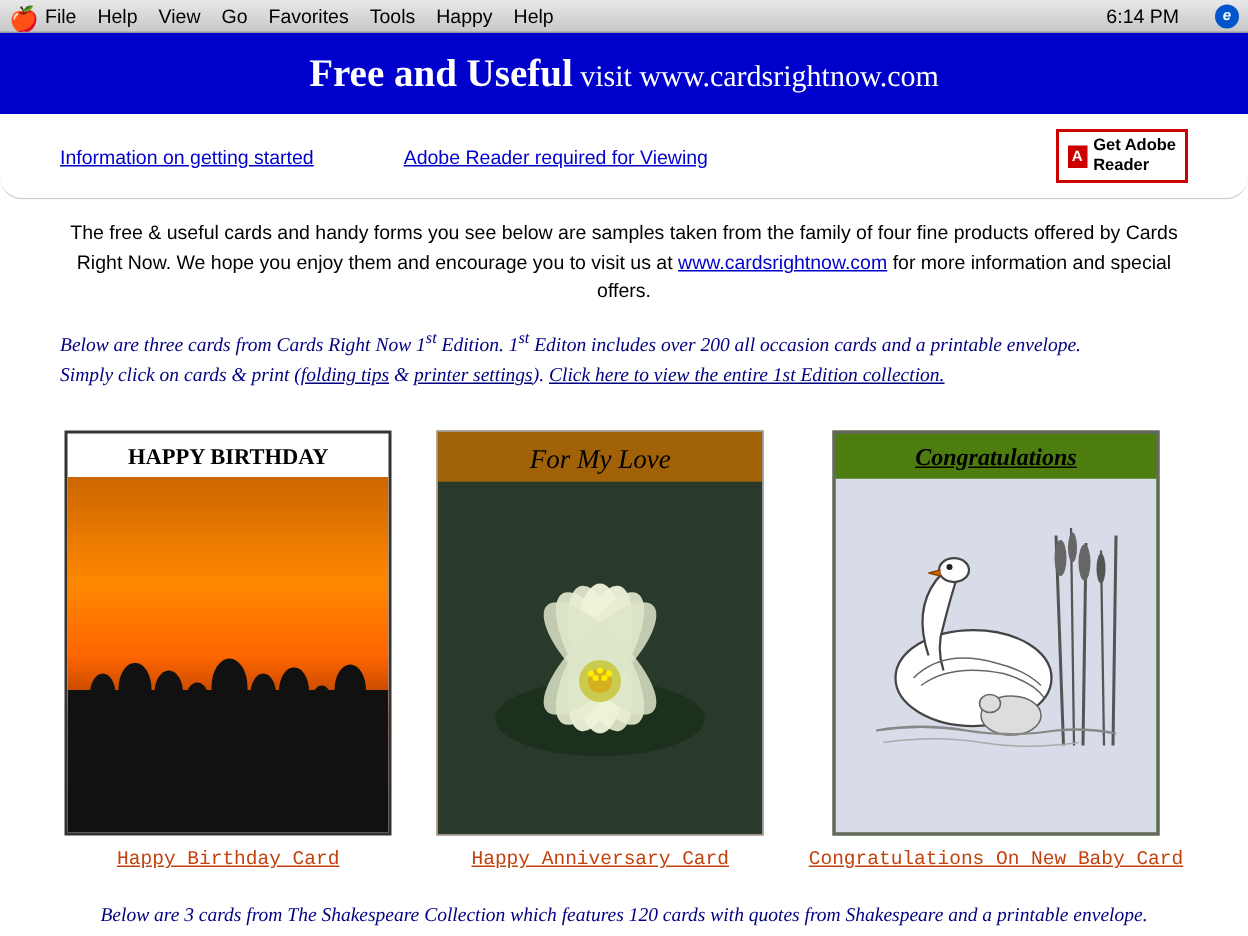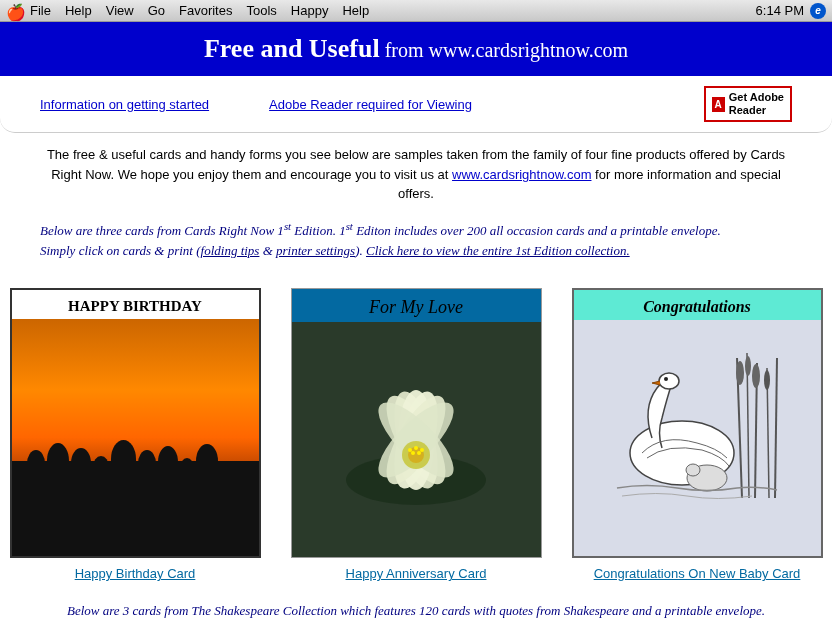--- a/index.html
+++ b/index.html
@@ -36,21 +36,21 @@
       flex: 1;
     }
     .menubar-item {
       cursor: default;
       font-size: 13px;
     }
     .menubar-time {
       font-size: 13px;
       display: flex;
       align-items: center;
-      gap: 6px;
+      gap: 24px;
     }
     .ie-icon {
       width: 16px;
       height: 16px;
       background: #0055cc;
       border-radius: 50%;
       display: inline-block;
       font-size: 10px;
       color: white;
       text-align: center;
@@ -165,39 +165,40 @@
     .card-item {
       display: flex;
       flex-direction: column;
       align-items: center;
       gap: 8px;
     }
 
     .card-frame {
       border: 2px solid #666;
       background: white;
-      width: 251px;
+      width: 218px;
       height: 270px;
       display: flex;
       flex-direction: column;
       overflow: hidden;
     }
 
     .card-frame.birthday {
       border: 2px solid #333;
     }
 
     .card-frame.anniversary {
-      background: #0369a1;
+      background: #a16207;
       border: 1px solid #999;
     }
 
     .card-frame.congrats {
-      background: #5eead4;
+      background: #4d7c0f;
       border: 2px solid #666;
+      text-decoration: underline;
     }
 
     .card-title {
       text-align: center;
       padding: 8px 4px 4px;
       font-weight: bold;
       font-size: 15px;
       font-family: Times New Roman, serif;
     }
 
@@ -250,25 +251,25 @@
       height: 100%;
       background: #d8dce8;
       position: relative;
       display: flex;
       align-items: center;
       justify-content: center;
       overflow: hidden;
     }
 
     .card-link {
-      color: #0369a1;
+      color: #c2410c;
       text-decoration: underline;
       cursor: pointer;
       font-size: 13px;
-      font-family: Liberation Sans, sans-serif;
+      font-family: Liberation Mono, monospace;
       text-align: center;
     }
 
     
     .bottom-desc {
       text-align: center;
       padding: 10px 30px;
       font-style: italic;
       font-size: 13px;
       font-family: Times New Roman, serif;
@@ -297,21 +298,21 @@
   </div>
   <div class="menubar-time">
     <span>6:14 PM</span>
     <span class="ie-icon">e</span>
   </div>
 </div>
 
 <div class="page-content">
 
   <div class="header-banner">
-    <span>Free and Useful</span><span class="from-text"> from www.cardsrightnow.com</span>
+    <span>Free and Useful</span><span class="from-text"> visit www.cardsrightnow.com</span>
   </div>
 
   <div class="nav-links-row">
     <div class="nav-links-left">
       <a class="nav-link">Information on getting started</a>
       <a class="nav-link">Adobe Reader required for Viewing</a>
     </div>
     <div class="adobe-badge">
       <div class="adobe-logo-box">A</div>
       <div class="adobe-text">Get Adobe<br>Reader</div>

